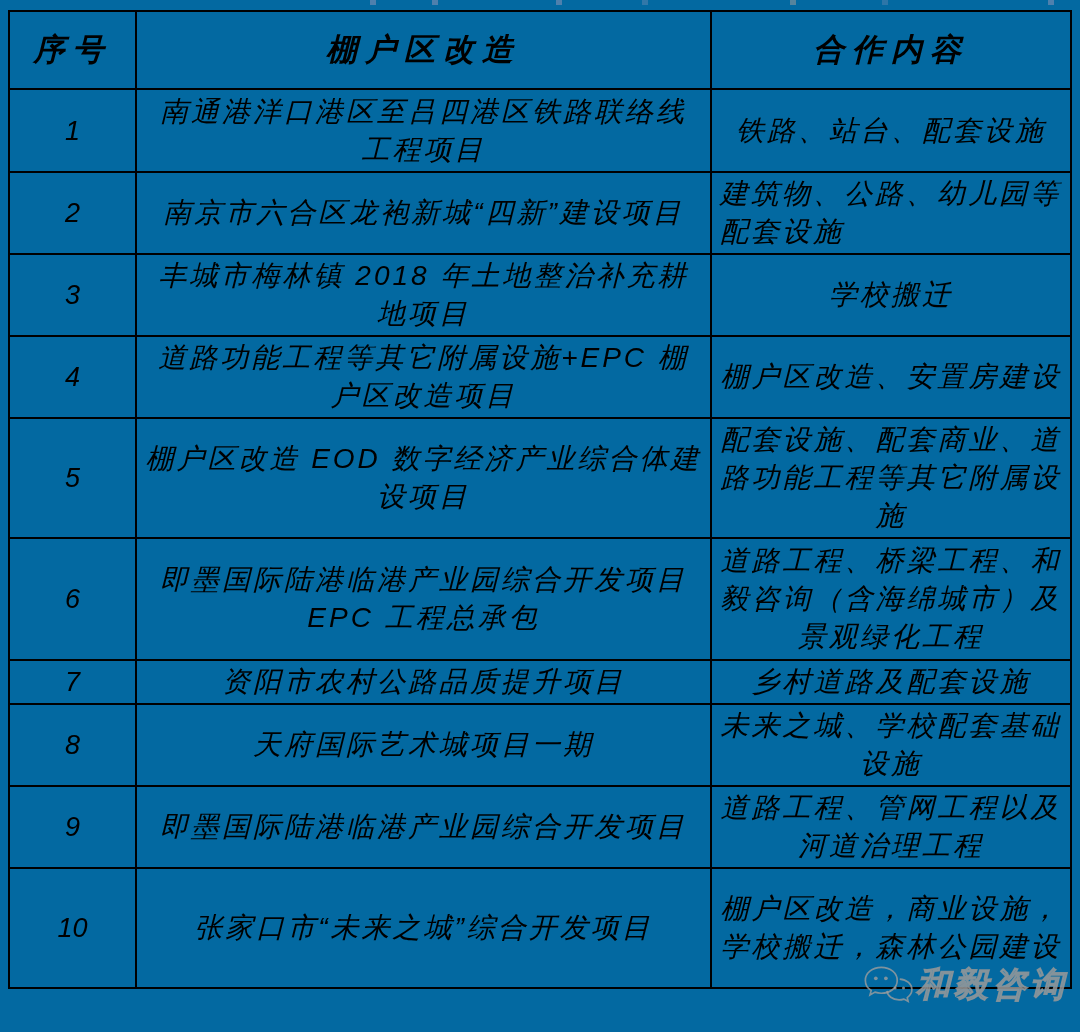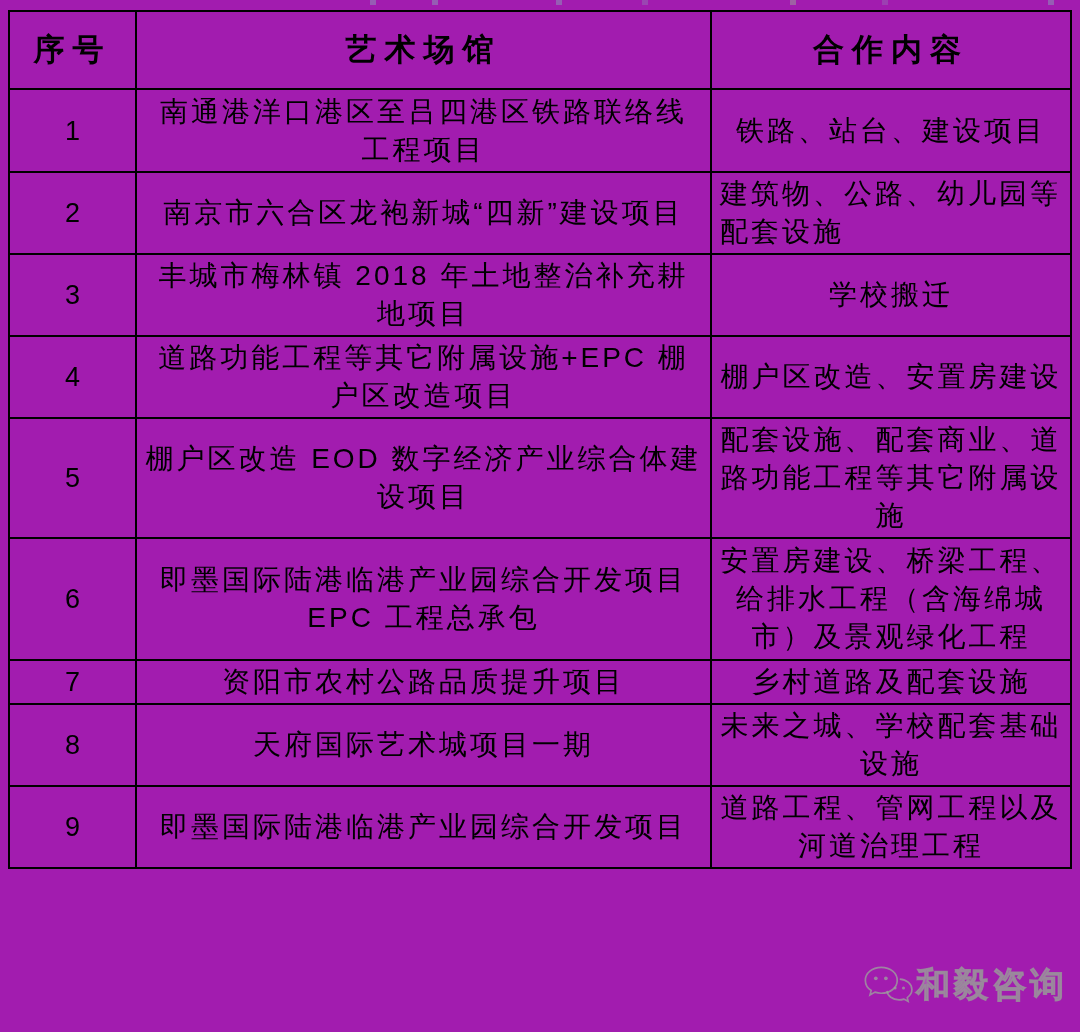--- a/index.html
+++ b/index.html
@@ -1,22 +1,23 @@
 <!DOCTYPE html>
 <html><head>
 <meta charset="utf-8">
 <style>
   html,body{margin:0;padding:0;background:#ffffff;}
   .page{
     position:relative;
     width:1080px;height:1032px;
-    background:#a21caf;
+    background:#0369a1;
     overflow:hidden;
     font-family:"Liberation Sans","DejaVu Sans",sans-serif;
     color:#000;
+    font-style:italic;
   }
   
   .frag{position:absolute;top:0;height:5px;width:6px;background:#8d94b8;opacity:.55;}
 
   .tbl-wrap{position:absolute;left:8px;top:10px;}
   table.tbl{
     border-collapse:collapse;
     table-layout:fixed;
     width:1062px;
   }
@@ -90,29 +91,29 @@
   <div class="tbl-wrap">
     <table class="tbl">
       <colgroup>
         <col class="col-no">
           <col class="col-name">
           <col class="col-content">
       </colgroup>
       <thead>
         <tr>
           <th>序号</th>
-          <th>艺术场馆</th>
+          <th>棚户区改造</th>
           <th>合作内容</th>
         </tr>
       </thead>
       <tbody id="tbody">
           <tr>
             <td>1</td>
             <td>南通港洋口港区至吕四港区铁路联络线工程项目</td>
-            <td>铁路、站台、建设项目</td>
+            <td>铁路、站台、配套设施</td>
           </tr>
           <tr>
             <td>2</td>
             <td>南京市六合区龙袍新城“四新”建设项目</td>
             <td>建筑物、公路、幼儿园等配套设施</td>
           </tr>
           <tr>
             <td>3</td>
             <td>丰城市梅林镇 2018 年土地整治补充耕地项目</td>
             <td>学校搬迁</td>
@@ -123,36 +124,41 @@
             <td>棚户区改造、安置房建设</td>
           </tr>
           <tr>
             <td>5</td>
             <td>棚户区改造 EOD 数字经济产业综合体建设项目</td>
             <td>配套设施、配套商业、道路功能工程等其它附属设施</td>
           </tr>
           <tr>
             <td>6</td>
             <td>即墨国际陆港临港产业园综合开发项目 EPC 工程总承包</td>
-            <td>安置房建设、桥梁工程、给排水工程（含海绵城市）及景观绿化工程</td>
+            <td>道路工程、桥梁工程、和毅咨询（含海绵城市）及景观绿化工程</td>
           </tr>
           <tr>
             <td>7</td>
             <td>资阳市农村公路品质提升项目</td>
             <td>乡村道路及配套设施</td>
           </tr>
           <tr>
             <td>8</td>
             <td>天府国际艺术城项目一期</td>
             <td>未来之城、学校配套基础设施</td>
           </tr>
           <tr>
             <td>9</td>
             <td>即墨国际陆港临港产业园综合开发项目</td>
             <td>道路工程、管网工程以及河道治理工程</td>
+          </tr>
+          <tr>
+            <td>10</td>
+            <td>张家口市“未来之城”综合开发项目</td>
+            <td>棚户区改造，商业设施，学校搬迁，森林公园建设</td>
           </tr>
         </tbody>
     </table>
   </div>
 
   <div class="watermark">
     <svg width="52" height="42" viewBox="0 0 62 50">
       <g fill="none" stroke="rgba(158,158,158,0.8)" stroke-width="2">
         <path d="M23 4 C12 4 4 11 4 19.5 C4 24.5 6.8 28.8 11 31.5 L9.5 37 L15.5 33.5 C17.8 34.3 20.3 34.8 23 34.8 C34 34.8 42 28 42 19.5 C42 11 34 4 23 4 Z"></path>
         <path d="M45 18 C53.5 18.5 59.5 24 59.5 30.5 C59.5 34.5 57.3 37.8 54 40 L55 44.5 L50 41.8 C48.2 42.4 46.2 42.8 44.2 42.8 C36.5 42.8 30.3 38 29.8 32"></path>

